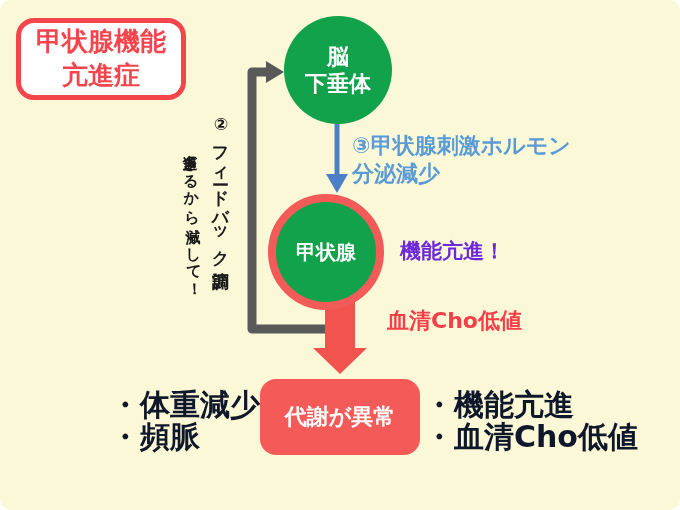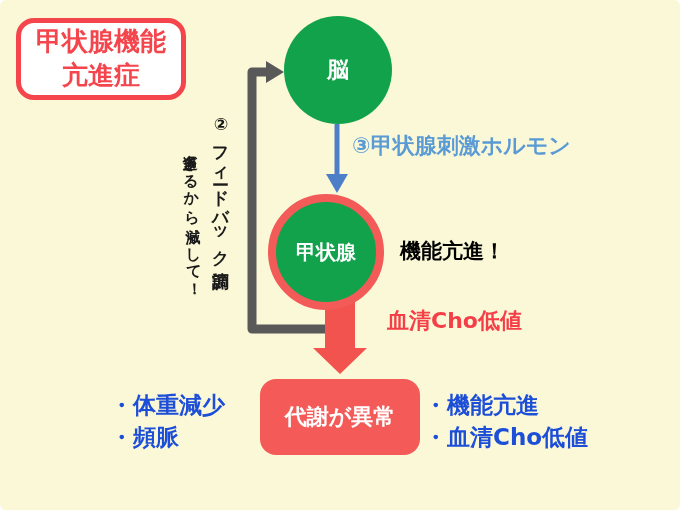--- a/index.html
+++ b/index.html
@@ -1,19 +1,19 @@
 <!DOCTYPE html>
 <html><head>
 <meta charset="utf-8">
 <style>
   html,body{margin:0;padding:0;background:#ffffff;}
   body{font-family:"DejaVu Sans","Liberation Sans",sans-serif;}
   .canvas{
     position:relative;width:680px;height:510px;margin:0 auto;
-    background:#FBF8D7;border-radius:6px;overflow:hidden;text-decoration:underline;
+    background:#FBF8D7;border-radius:11px;overflow:hidden;text-decoration:underline;
   }
   .layer{position:absolute;left:0;top:0;width:680px;height:510px;}
   .abs{position:absolute;}
 
   .title-box{
     left:16px;top:18px;width:160px;height:72px;
     background:#ffffff;border:5px solid #F4454D;border-radius:18px;
     display:flex;flex-direction:column;align-items:center;justify-content:center;
     color:#F4454D;font-size:26px;font-weight:bold;line-height:1.3;text-align:center;
   }
@@ -27,37 +27,37 @@
   .thyroid{left:268px;top:194px;width:100px;height:100px;background:#12A24B;border:8px solid #F25B58;font-size:20px;}
 
   .tsh-label{
     left:352px;top:132px;width:240px;text-align:left;
     color:#5B9BD5;font-size:22px;font-weight:bold;line-height:1.25;
   }
   .hormone-label{
     left:357px;top:307px;width:195px;text-align:center;
     color:#F43F48;font-size:22px;font-weight:bold;line-height:1.25;
   }
-  .hyper-label{left:400px;top:237px;color:#000000;font-size:21px;font-weight:bold;}
+  .hyper-label{left:400px;top:237px;color:#6d28d9;font-size:21px;font-weight:bold;}
 
   .v-text{
     writing-mode:vertical-rl;text-orientation:upright;
     color:#1a1a1a;white-space:nowrap;
   }
   .feedback-label{left:210px;top:114px;font-size:17px;font-weight:bold;letter-spacing:1px;}
   .feedback-note{left:182px;top:143px;font-size:15px;font-weight:600;letter-spacing:1px;transform:rotate(-2deg);}
 
   .metabolism-box{
     left:260px;top:379px;width:160px;height:76px;
     background:#F45B58;border-radius:16px;
     display:flex;flex-direction:column;align-items:center;justify-content:center;
     color:#ffffff;font-size:22px;font-weight:bold;line-height:1.3;text-align:center;
   }
 
-  .symptoms{color:#1d4ed8;font-size:23px;font-weight:bold;line-height:32px;white-space:nowrap;}
+  .symptoms{color:#0f172a;font-size:30px;font-weight:bold;line-height:32px;white-space:nowrap;}
   .symptoms-left{left:110px;top:389px;}
   .symptoms-right{left:424px;top:389px;}
 </style>
 </head>
 <body>
 
 <div class="canvas">
 
   <svg class="layer" viewBox="0 0 680 510">
 
@@ -76,27 +76,29 @@
     </g>
   </svg>
 
   <div class="abs title-box">
     <span>甲状腺機能</span>
     <span>亢進症</span>
   </div>
 
   <div class="abs circle pituitary">
     <span>脳</span>
+    <span>下垂体</span>
   </div>
 
   <div class="abs v-text feedback-label">②フィードバック調節</div>
   <div class="abs v-text feedback-note">多過ぎるから減らして！</div>
 
   <div class="abs tsh-label">
     <div>③甲状腺刺激ホルモン</div>
+    <div>分泌減少</div>
   </div>
 
   <div class="abs circle thyroid">
     <span>甲状腺</span>
   </div>
   <div class="abs hyper-label">機能亢進！</div>
 
   <div class="abs hormone-label">
     <div>血清Cho低値</div>
   </div>

